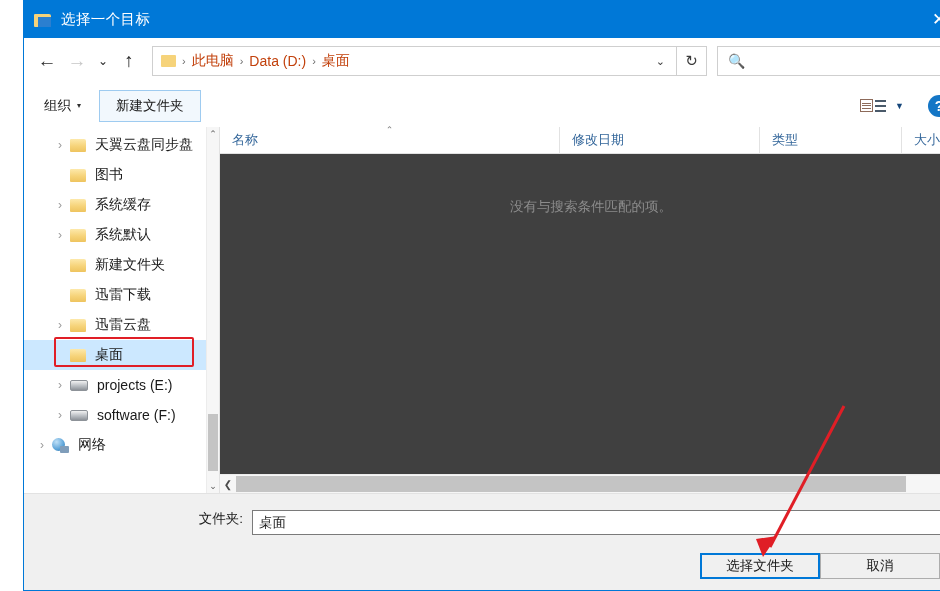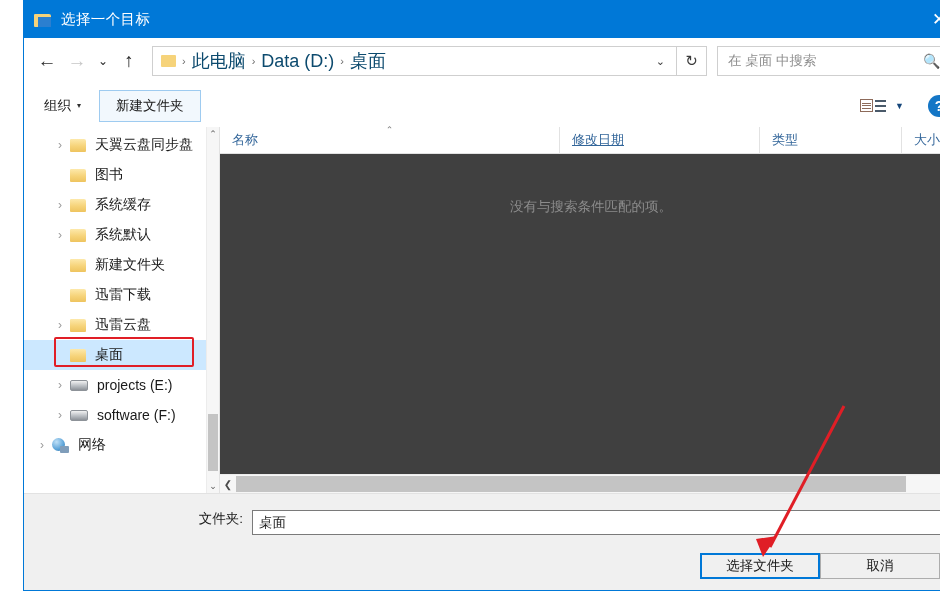--- a/index.html
+++ b/index.html
@@ -54,21 +54,21 @@
   .nav-btn.disabled { color: #c6c6c6; }
   .nav-btn.small { width: 22px; font-size: 12px; }
   .addressbar {
     flex: 1; height: 30px; border: 1px solid #cfcfcf; background: #ffffff;
     display: flex; align-items: center; margin-left: 8px; padding: 0 2px 0 8px;
     min-width: 0;
   }
   .crumb-folder { width: 15px; height: 12px; background: #f6d37a;
                   border-radius: 1px; flex: none; }
   .crumb-sep { color: #6b6b6b; font-size: 11px; margin: 0 6px; flex: none; }
-  .crumb { font-size: 18px; color: #0c4a6e; white-space: nowrap; cursor: pointer; }
+  .crumb { font-size: 14px; color: #c2410c; white-space: nowrap; cursor: pointer; }
   .addr-spacer { flex: 1; }
   .addr-chevron { color: #3b3b3b; font-size: 11px; padding: 0 9px; cursor: pointer; }
   .refresh-btn {
     width: 30px; height: 30px; border: 1px solid #cfcfcf; border-left: none;
     display: flex; align-items: center; justify-content: center;
     color: #3b3b3b; font-size: 15px; cursor: pointer; flex: none;
   }
   .searchbox {
     width: 233px; height: 30px; border: 1px solid #cfcfcf; margin-left: 10px;
     display: flex; align-items: center; padding: 0 8px 0 10px; flex: none;
@@ -167,21 +167,21 @@
   .colhead {
     height: 27px; display: flex; align-items: stretch; flex: none;
     border-bottom: 1px solid #e2e2e2; background: #ffffff; position: relative;
   }
   .col {
     display: flex; align-items: center; font-size: 13px; color: #33669a;
     padding-left: 12px; border-right: 1px solid #e2e2e2; cursor: pointer;
     position: relative;
   }
   .col.c-name { width: 340px; }
-  .col.c-date { width: 200px; text-decoration: underline; }
+  .col.c-date { width: 200px; }
   .col.c-type { width: 142px; font-family: Liberation Serif, serif; }
   .col.c-size { flex: 1; border-right: none; align-items: center; }
   .sortcaret {
     position: absolute; left: 50%; top: -2px; transform: translateX(-50%);
     font-size: 9px; color: #7b7b7b;
   }
   .emptyarea { flex: 1; position: relative; background: #404040; }
   .emptymsg {
     position: absolute; top: 44px; left: 0; right: 0; text-align: center;
     font-size: 13.5px; color: #8c8c8c;
@@ -269,21 +269,20 @@
       <span class="crumb">Data (D:)</span>
       <span class="crumb-sep">›</span>
       <span class="crumb">桌面</span>
       <span class="addr-spacer"></span>
       <span class="addr-chevron">⌄</span>
     </div>
 
     <div class="refresh-btn">↻</div>
 
     <div class="searchbox">
-      <span class="search-ph">在 桌面 中搜索</span>
       <span class="search-icon">🔍</span>
     </div>
   </div>
 
   <div class="toolbar">
     <div class="tb-organize">
       <span>组织</span>
       <span class="caret">▾</span>
     </div>
     <div class="tb-newfolder">新建文件夹</div>

